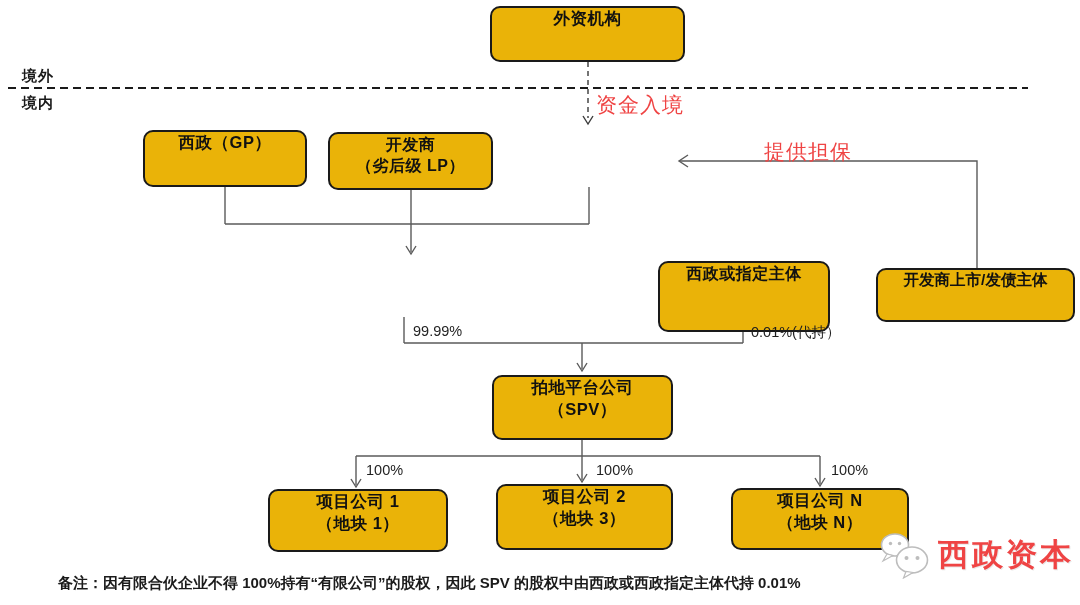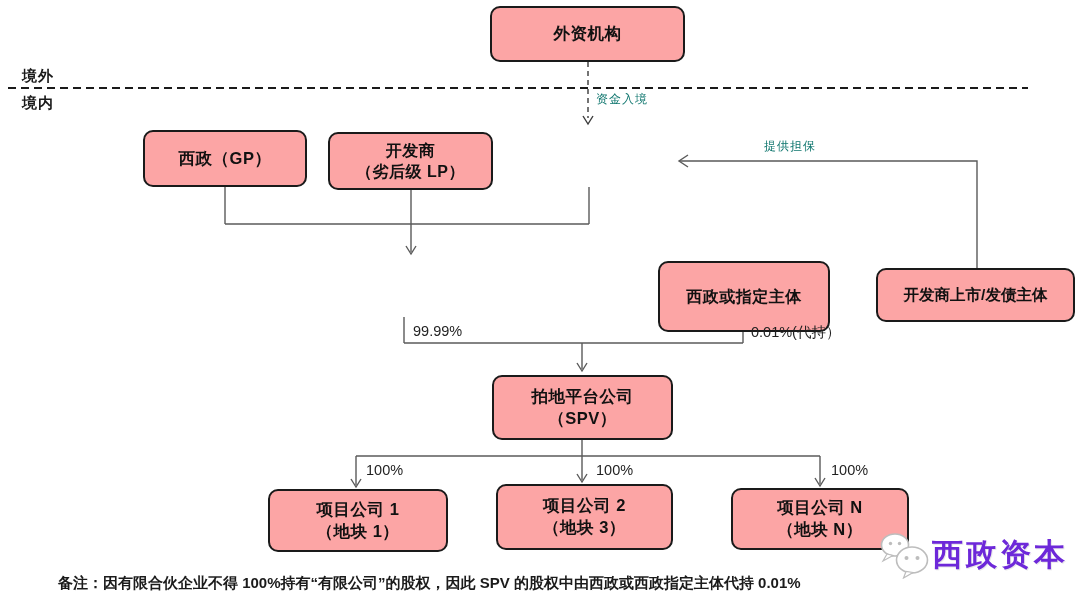--- a/index.html
+++ b/index.html
@@ -16,49 +16,48 @@
 
   svg.wires {
     position: absolute;
     left: 0; top: 0;
     width: 1080px; height: 605px;
     z-index: 0;
   }
 
   .node {
     position: absolute;
-    background: #fca5a5;
+    background: #eab308;
     border: 2.4px solid #1a1a1a;
     border-radius: 10px;
     display: flex;
     flex-direction: column;
     align-items: center;
-    justify-content: center;
     text-align: center;
     font-weight: bold;
     font-size: 16.5px;
     color: #111111;
     line-height: 1.32;
     z-index: 1;
     letter-spacing: 0.5px;
   }
 
   .region-label {
     position: absolute;
     font-size: 15px;
     font-weight: bold;
     color: #1a1a1a;
     z-index: 1;
     letter-spacing: 1px;
   }
 
   .edge-label {
     position: absolute;
-    font-size: 12px;
-    color: #0f766e;
+    font-size: 21px;
+    color: #ef4444;
     z-index: 1;
     letter-spacing: 1px;
     text-align: right;
   }
 
   .pct-label {
     position: absolute;
     font-size: 14.5px;
     color: #1f1f1f;
     z-index: 1;
@@ -80,23 +79,24 @@
     position: absolute;
     left: 878px;
     top: 531px;
     display: flex;
     align-items: center;
     z-index: 2;
   }
   .watermark .brand {
     font-size: 31px;
     font-weight: bold;
-    color: #6d28d9;
+    color: #ef4444;
     letter-spacing: 3px;
     text-shadow: 1px 1px 0 #e9e9e9;
+    margin-left: 6px;
   }
 </style>
 </head>
 <body>
 
 <div class="canvas">
 
   <svg class="wires" viewBox="0 0 1080 605" xmlns="http://www.w3.org/2000/svg">
 
     <path d="M8 88 H1028" stroke="#1a1a1a" stroke-width="2.2" stroke-dasharray="8 5" fill="none"></path>

